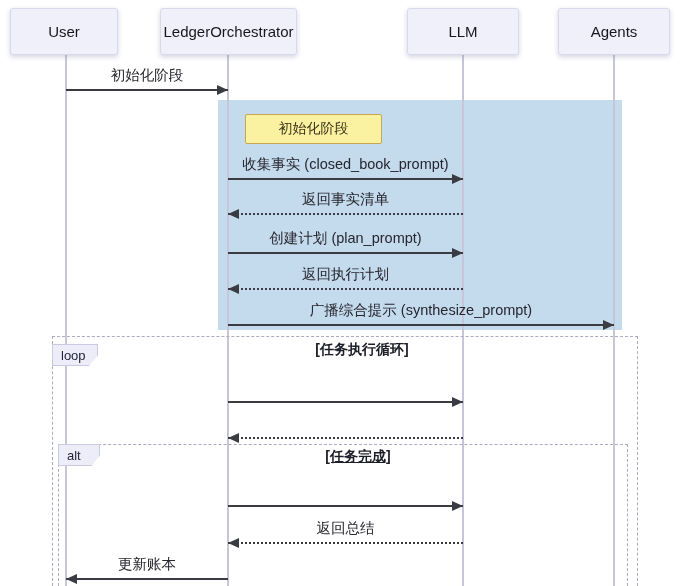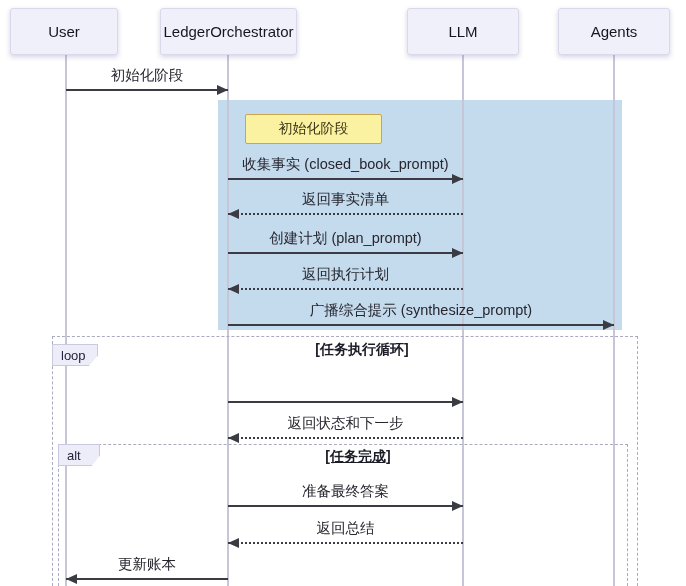--- a/index.html
+++ b/index.html
@@ -86,23 +86,21 @@
     <div class="msg-line dashed" style="left: 228px; top: 288px; width: 235px;"></div>
     <div class="arrowhead left" style="left: 228px; top: 284px;"></div>
     <div class="msg-label" style="left: 345.5px; top: 265px;">返回执行计划</div>
     <div class="msg-line solid" style="left: 228px; top: 324px; width: 386px;"></div>
     <div class="arrowhead right" style="left: 603px; top: 320px;"></div>
     <div class="msg-label" style="left: 421px; top: 301px;">广播综合提示 (synthesize_prompt)</div>
     <div class="msg-line solid" style="left: 228px; top: 401px; width: 235px;"></div>
     <div class="arrowhead right" style="left: 452px; top: 397px;"></div>
     <div class="msg-line dashed" style="left: 228px; top: 437px; width: 235px;"></div>
     <div class="arrowhead left" style="left: 228px; top: 433px;"></div>
-    <div class="msg-label" style="left: 345.5px; top: 414px;">返回状态和下一步</div>
     <div class="msg-line solid" style="left: 228px; top: 505px; width: 235px;"></div>
     <div class="arrowhead right" style="left: 452px; top: 501px;"></div>
-    <div class="msg-label" style="left: 345.5px; top: 482px;">准备最终答案</div>
     <div class="msg-line dashed" style="left: 228px; top: 542px; width: 235px;"></div>
     <div class="arrowhead left" style="left: 228px; top: 538px;"></div>
     <div class="msg-label" style="left: 345.5px; top: 519px;">返回总结</div>
     <div class="msg-line solid" style="left: 66px; top: 578px; width: 162px;"></div>
     <div class="arrowhead left" style="left: 66px; top: 574px;"></div>
     <div class="msg-label" style="left: 147px; top: 555px;">更新账本</div>
   </div>
 
 </body></html>

